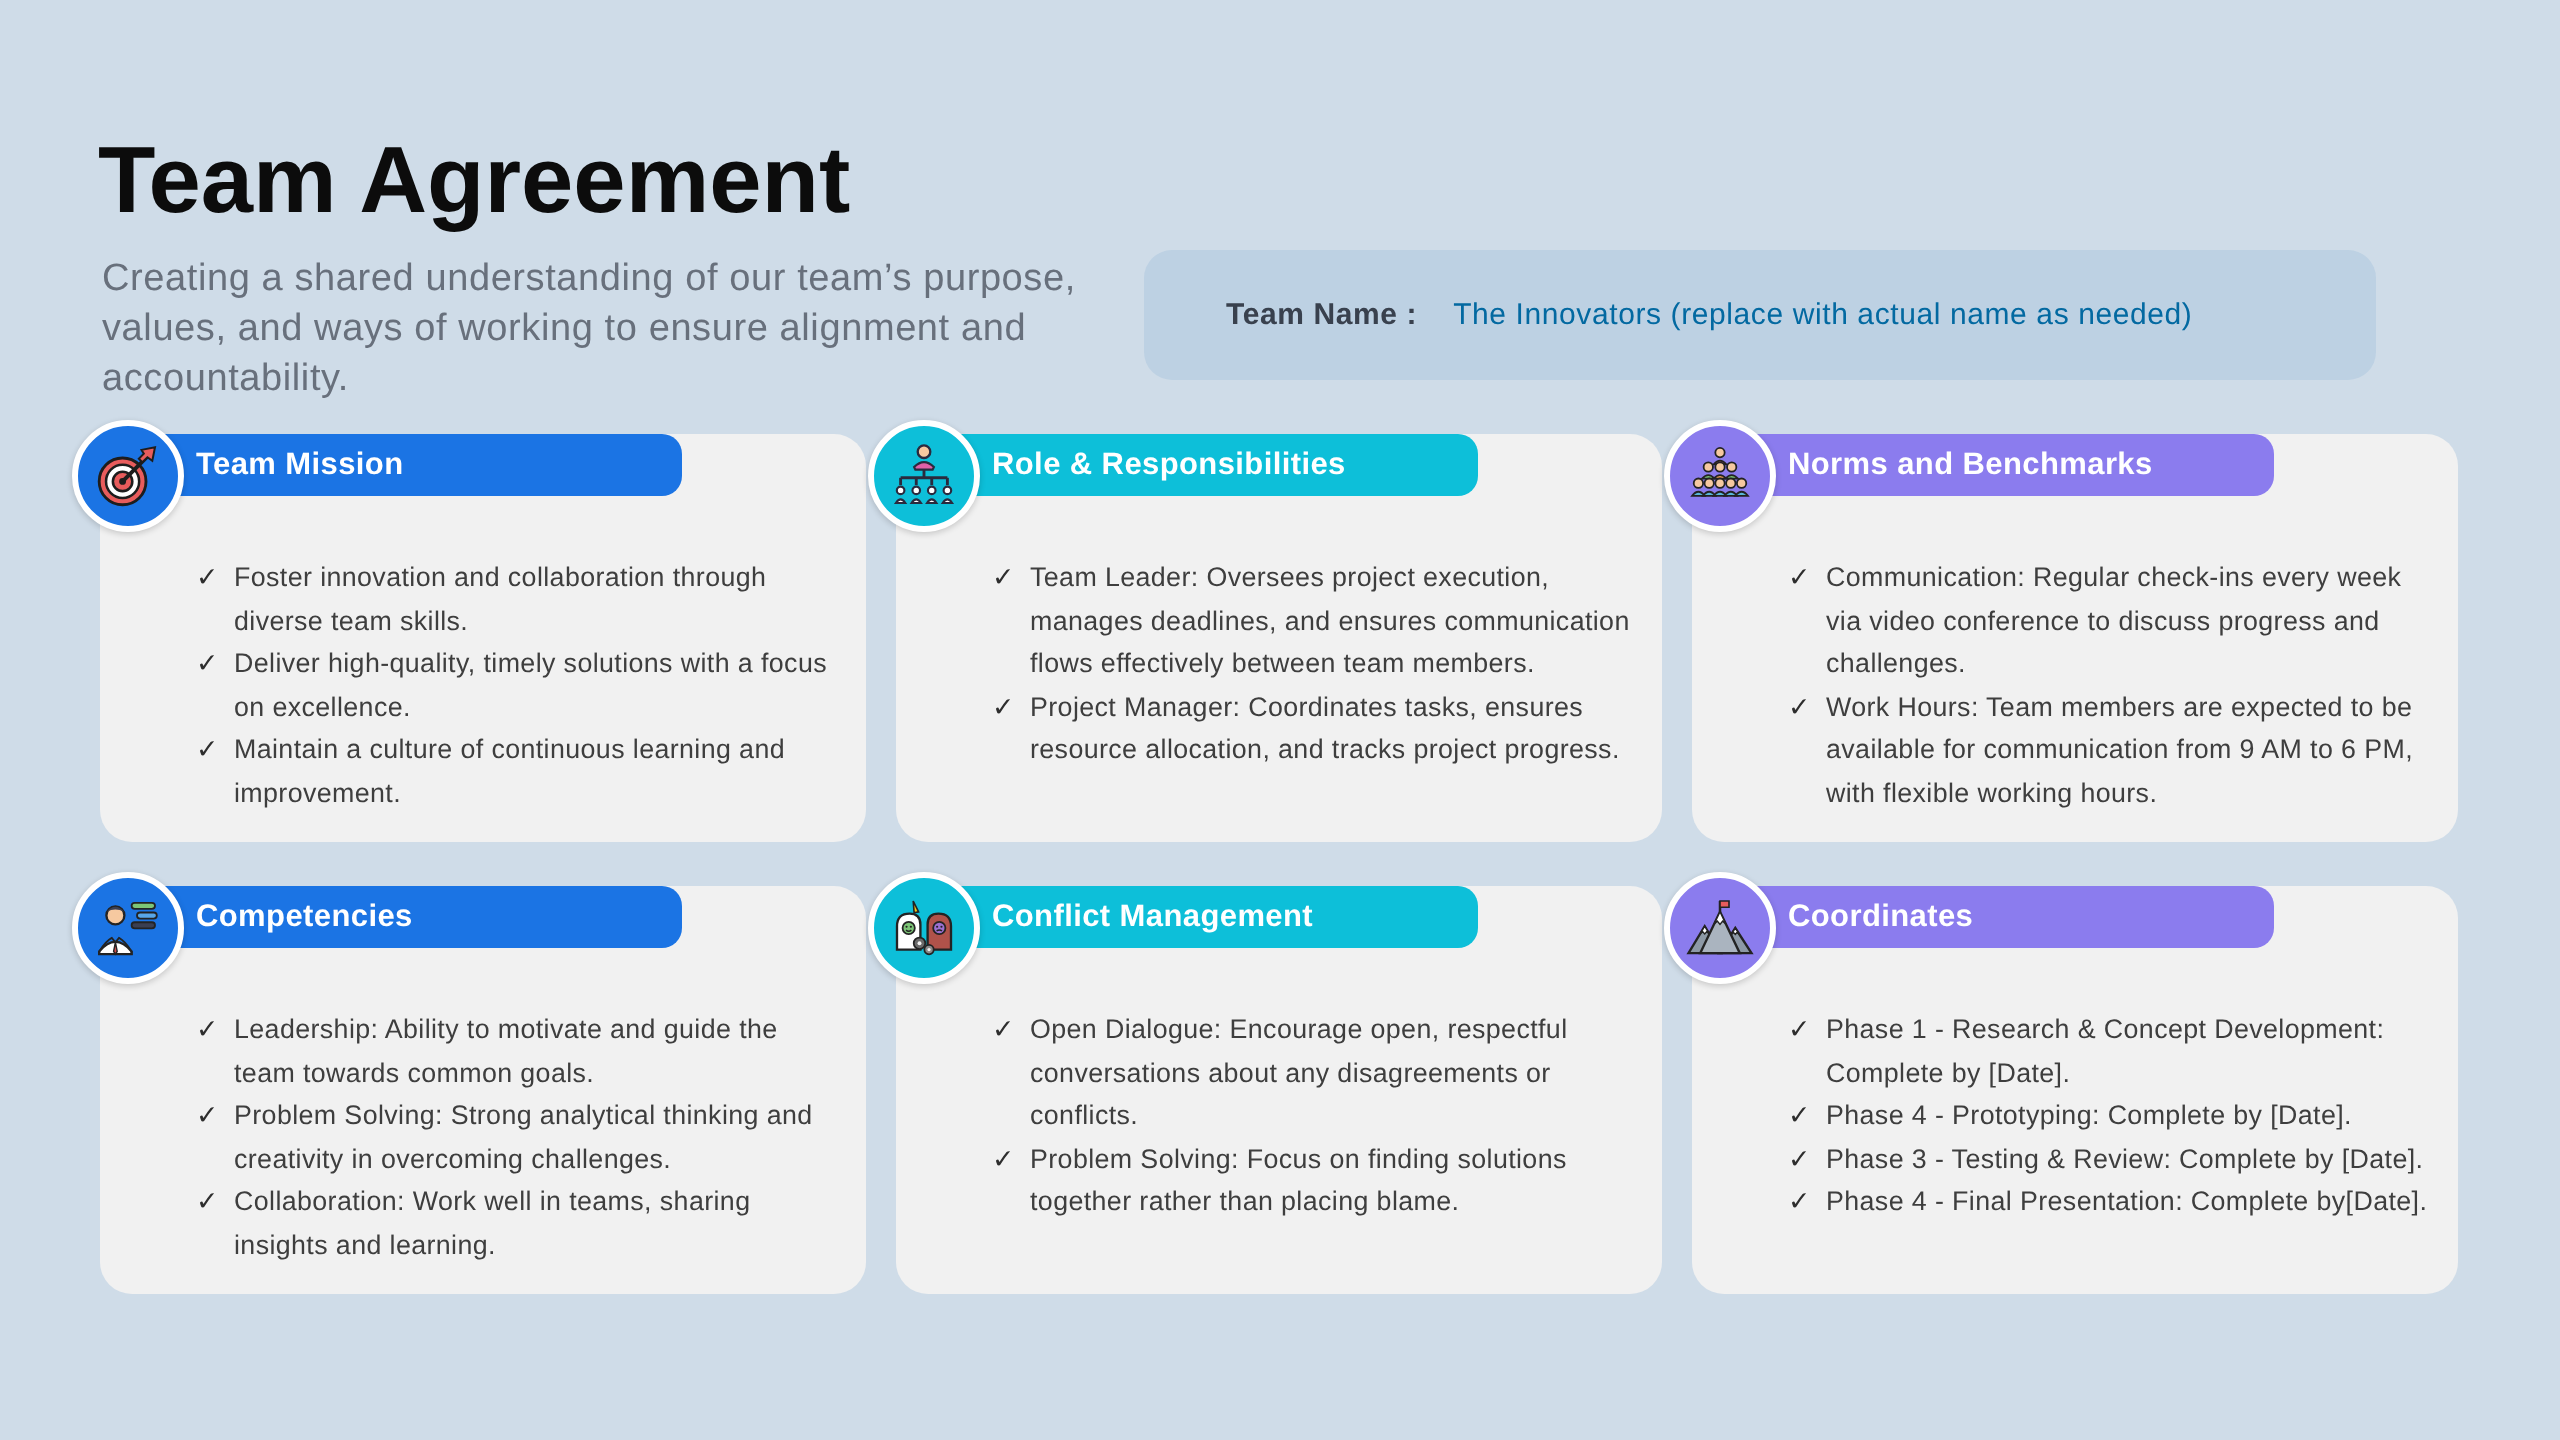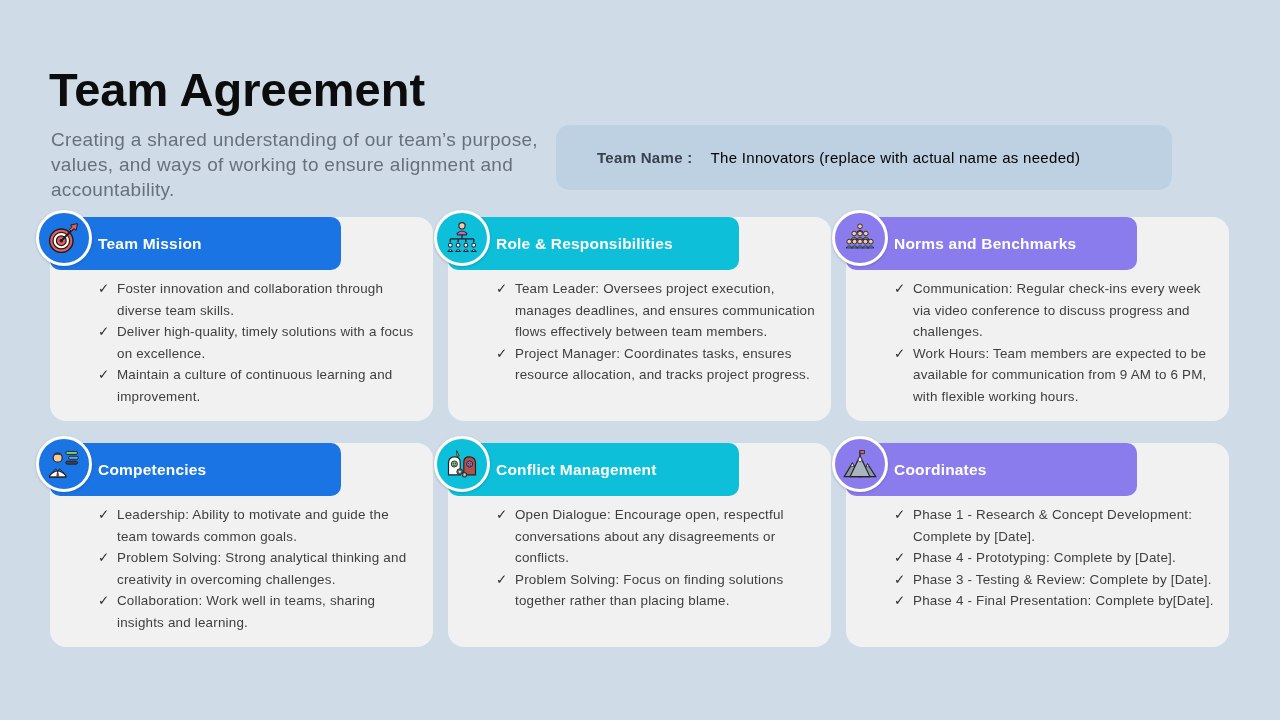--- a/index.html
+++ b/index.html
@@ -13,36 +13,36 @@
   .page-title{
     position:absolute;left:49px;top:60px;
     font-size:47px;font-weight:800;color:#0c0c0c;
     letter-spacing:0px;line-height:60px;
   }
   .page-subtitle{
     position:absolute;left:51px;top:127px;width:500px;
     font-size:19px;line-height:25px;color:#68707c;letter-spacing:.3px;
   }
   .team-box{
-    position:absolute;left:556px;top:125px;width:616px;height:65px;
+    position:absolute;left:572px;top:125px;width:616px;height:65px;
     background:#bdd1e3;border-radius:14px;
     display:flex;align-items:center;padding-left:41px;box-sizing:border-box;
   }
   .team-label{font-weight:bold;font-size:15px;color:#39414e;letter-spacing:.3px;}
-  .team-value{font-size:15px;color:#000000;margin-left:18px;letter-spacing:.3px;}
+  .team-value{font-size:15px;color:#0369a1;margin-left:18px;letter-spacing:.3px;}
 
   .cards{
     position:absolute;left:50px;top:217px;
     display:grid;grid-template-columns:repeat(3,383px);
     grid-auto-rows:204px;column-gap:15px;row-gap:22px;
   }
   .card{position:relative;}
   .card-body{position:absolute;inset:0;background:#f1f1f1;border-radius:16px;}
   .card-bar{
-    position:absolute;left:0;top:0;width:291px;height:53px;border-radius:10px;
+    position:absolute;left:0;top:0;width:291px;height:31px;border-radius:10px;
     display:flex;align-items:center;padding-left:48px;box-sizing:border-box;z-index:2;
   }
   .card-title{color:#ffffff;font-weight:bold;font-size:15.5px;letter-spacing:.2px;}
   .icon-circle{
     position:absolute;left:-14px;top:-7px;width:50px;height:50px;border-radius:50%;
     border:3px solid #ffffff;z-index:3;
     display:flex;align-items:center;justify-content:center;
     box-shadow:0 1px 3px rgba(0,0,0,.18);
   }
   .icon-circle svg{width:36px;height:36px;display:block;}

